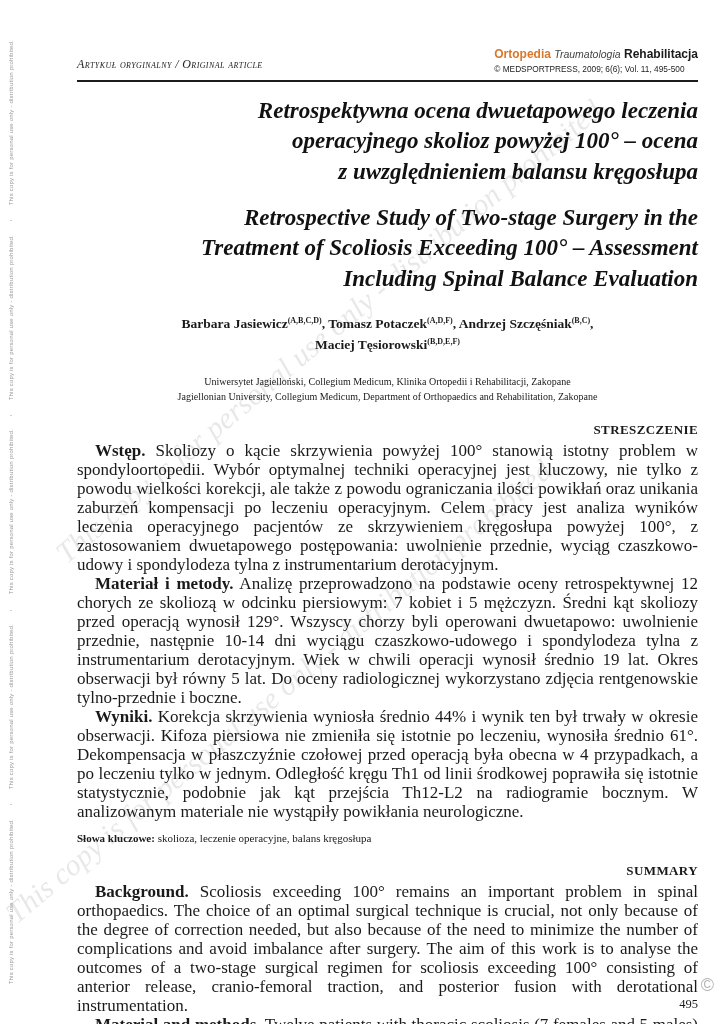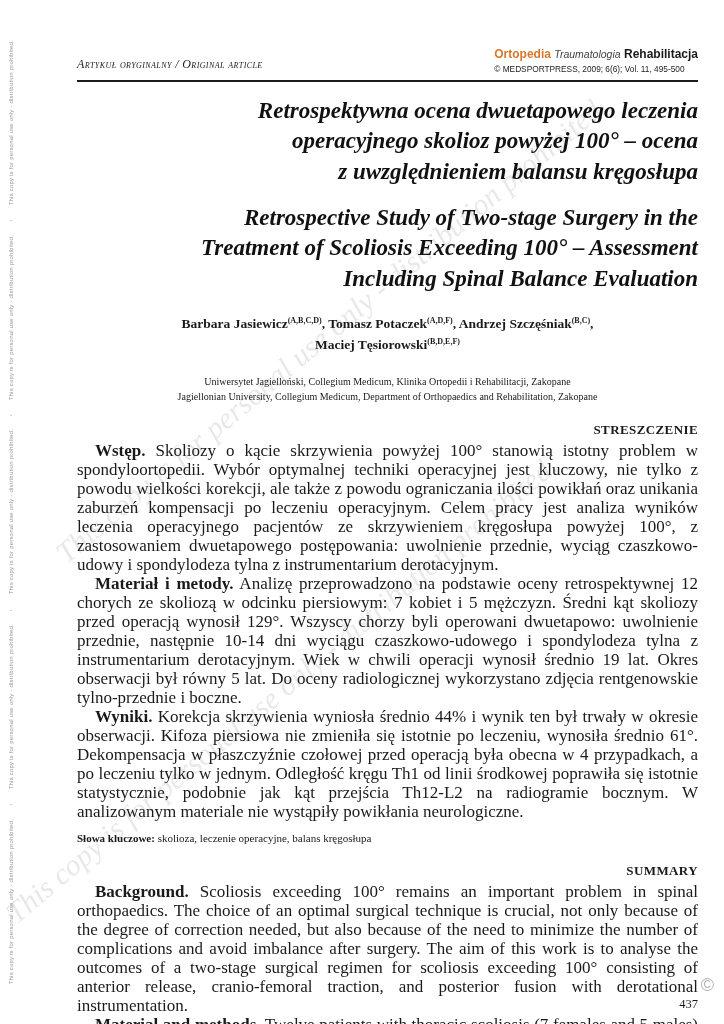--- a/index.html
+++ b/index.html
@@ -150,15 +150,15 @@
         <p class="abs-par"><b>Background.</b> Scoliosis exceeding 100° remains an important problem in spinal orthopaedics. The choice of an optimal surgical technique is crucial, not only because of the degree of correction needed, but also because of the need to minimize the number of complications and avoid imbalance after surgery. The aim of this work is to analyse the outcomes of a two-stage surgical regimen for scoliosis exceeding 100° consisting of anterior release, cranio-femoral traction, and posterior fusion with derotational instrumentation.</p>
         <p class="abs-par"><b>Material and methods.</b> Twelve patients with thoracic scoliosis (7 females and 5 males) were assessed retrospectively. The mean curve angle before surgery was 129°. All patients underwent a two-stage procedure consisting of anterior release followed by 10-14 days of cranio-femoral traction and posterior fusion with derotational instrumentation. Mean age at surgery was 19 years. The mean follow-up period was 5 years. Radiological evaluation was based on postero-anterior and lateral radiographs.</p>
         <p class="abs-par"><b>Results.</b> Mean curve correction was 44% and this result was stable during the follow-up period. Thoracic kyphosis did not change significantly after treatment, remaining at 61° on average. Coronal decompensation was noted in 4 patients before surgery and one of the four after treatment. The Th1-midline distance improved significantly, as did the Th12-L2 angle on lateral radiographs. There were no neurological complications.</p>
         <p class="abs-par"><b>Jasiewicz.</b> Two-stage treatment of very severe scoliosis enables stable correction with some improvement of spinal balance in both the coronal and sagittal plane.</p>
       </div>
     <p class="kw"><b>Key needed:</b> <span>scoliosis, thoracic, spinal balance</span></p>
 
   </div>
 
   <div class="copy-symbol">©</div>
-  <div class="page-number">437</div>
+  <div class="page-number">495</div>
 
 </div>
 
 </body></html>

